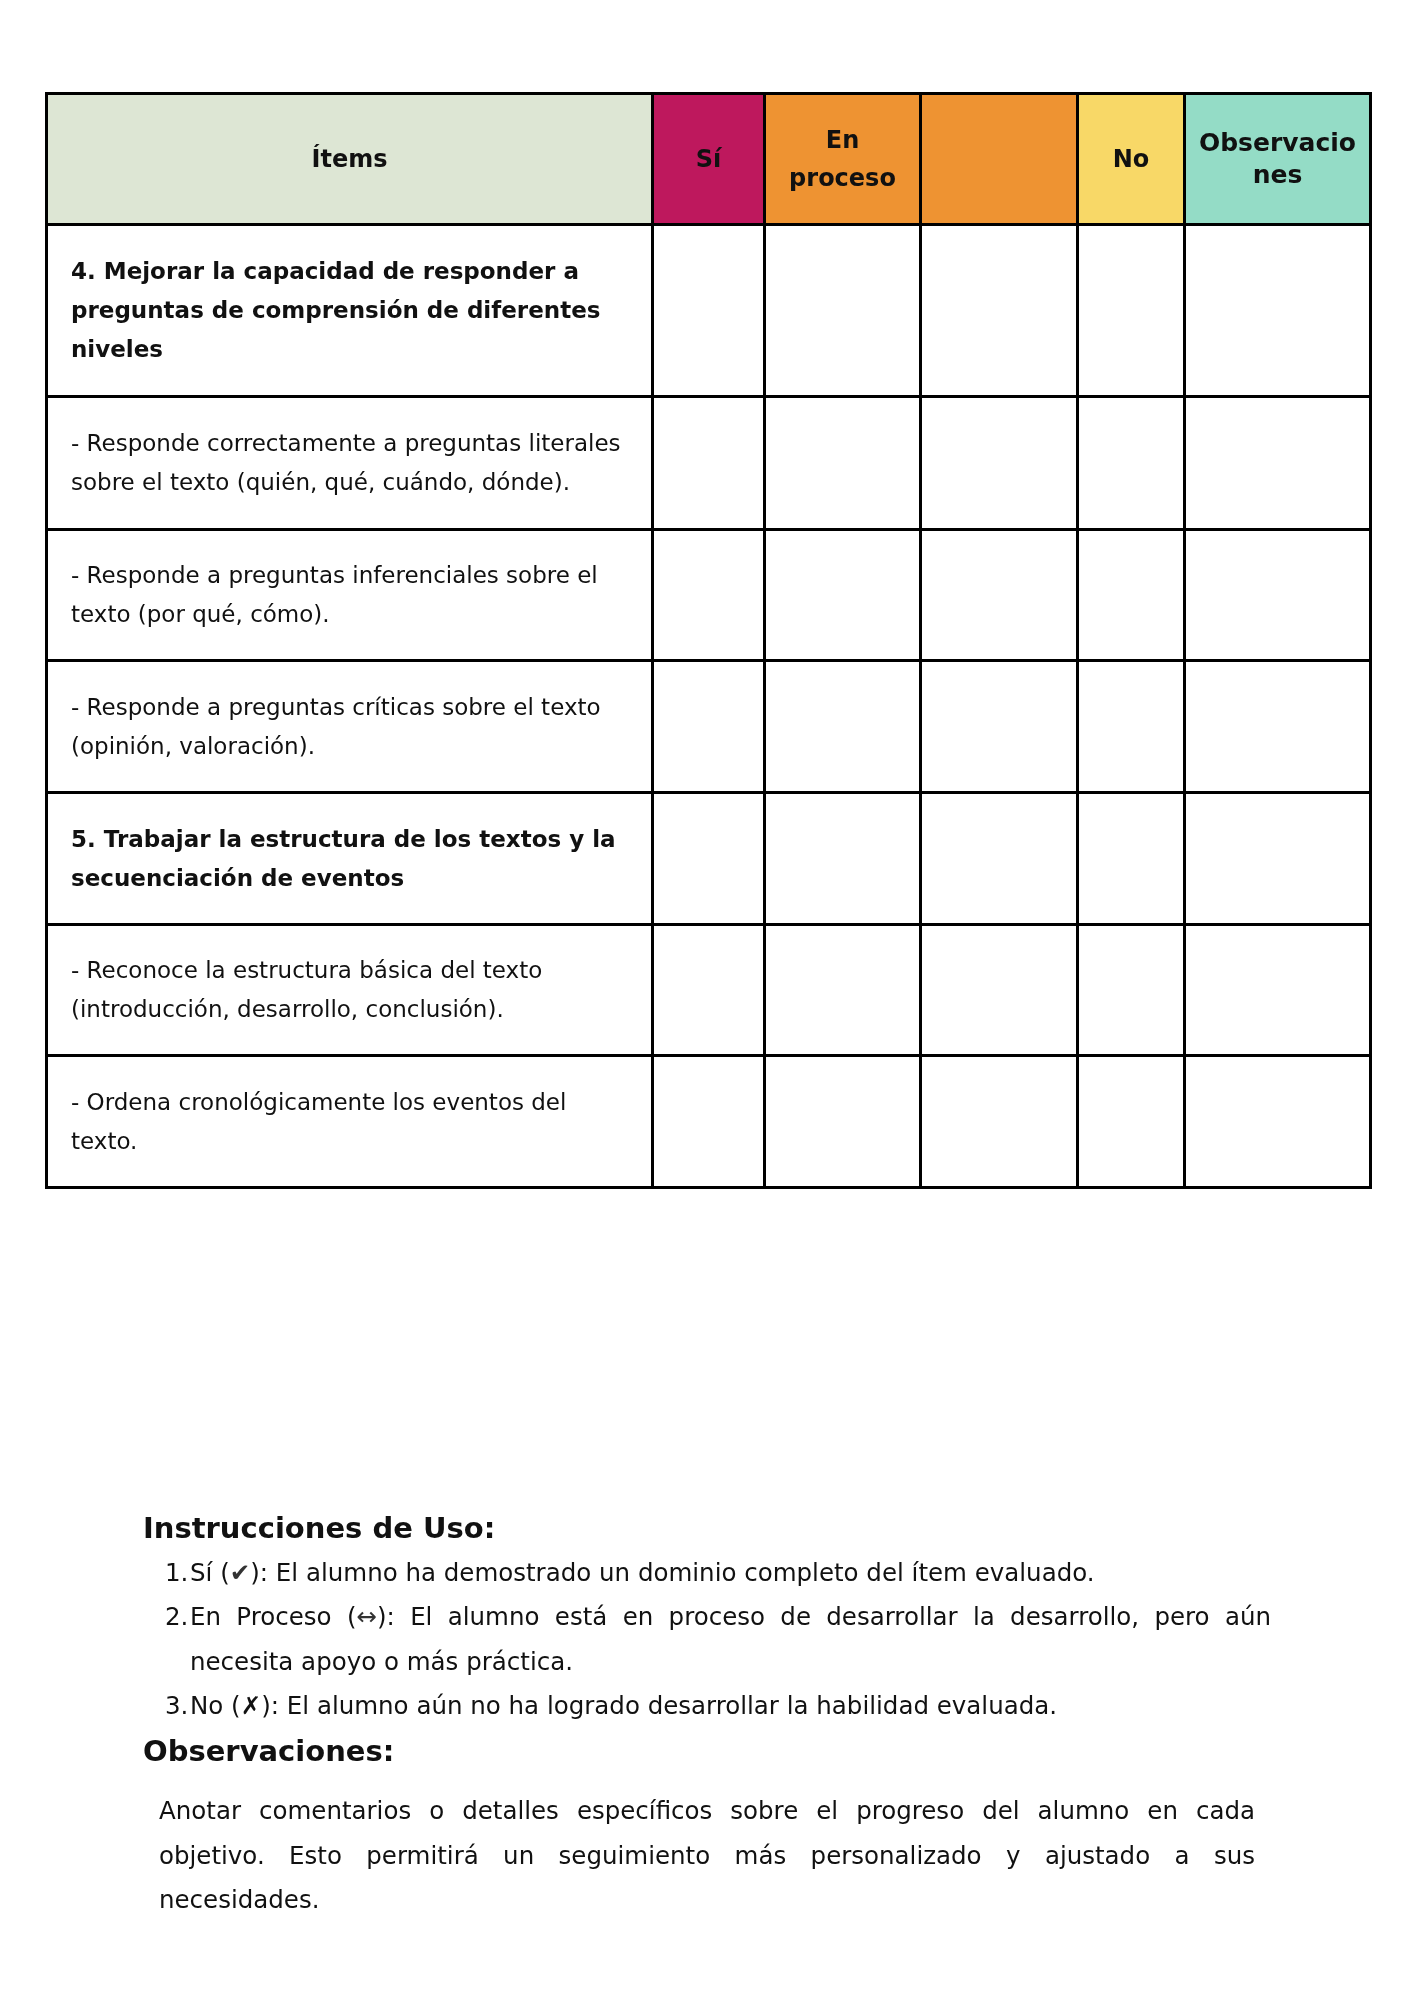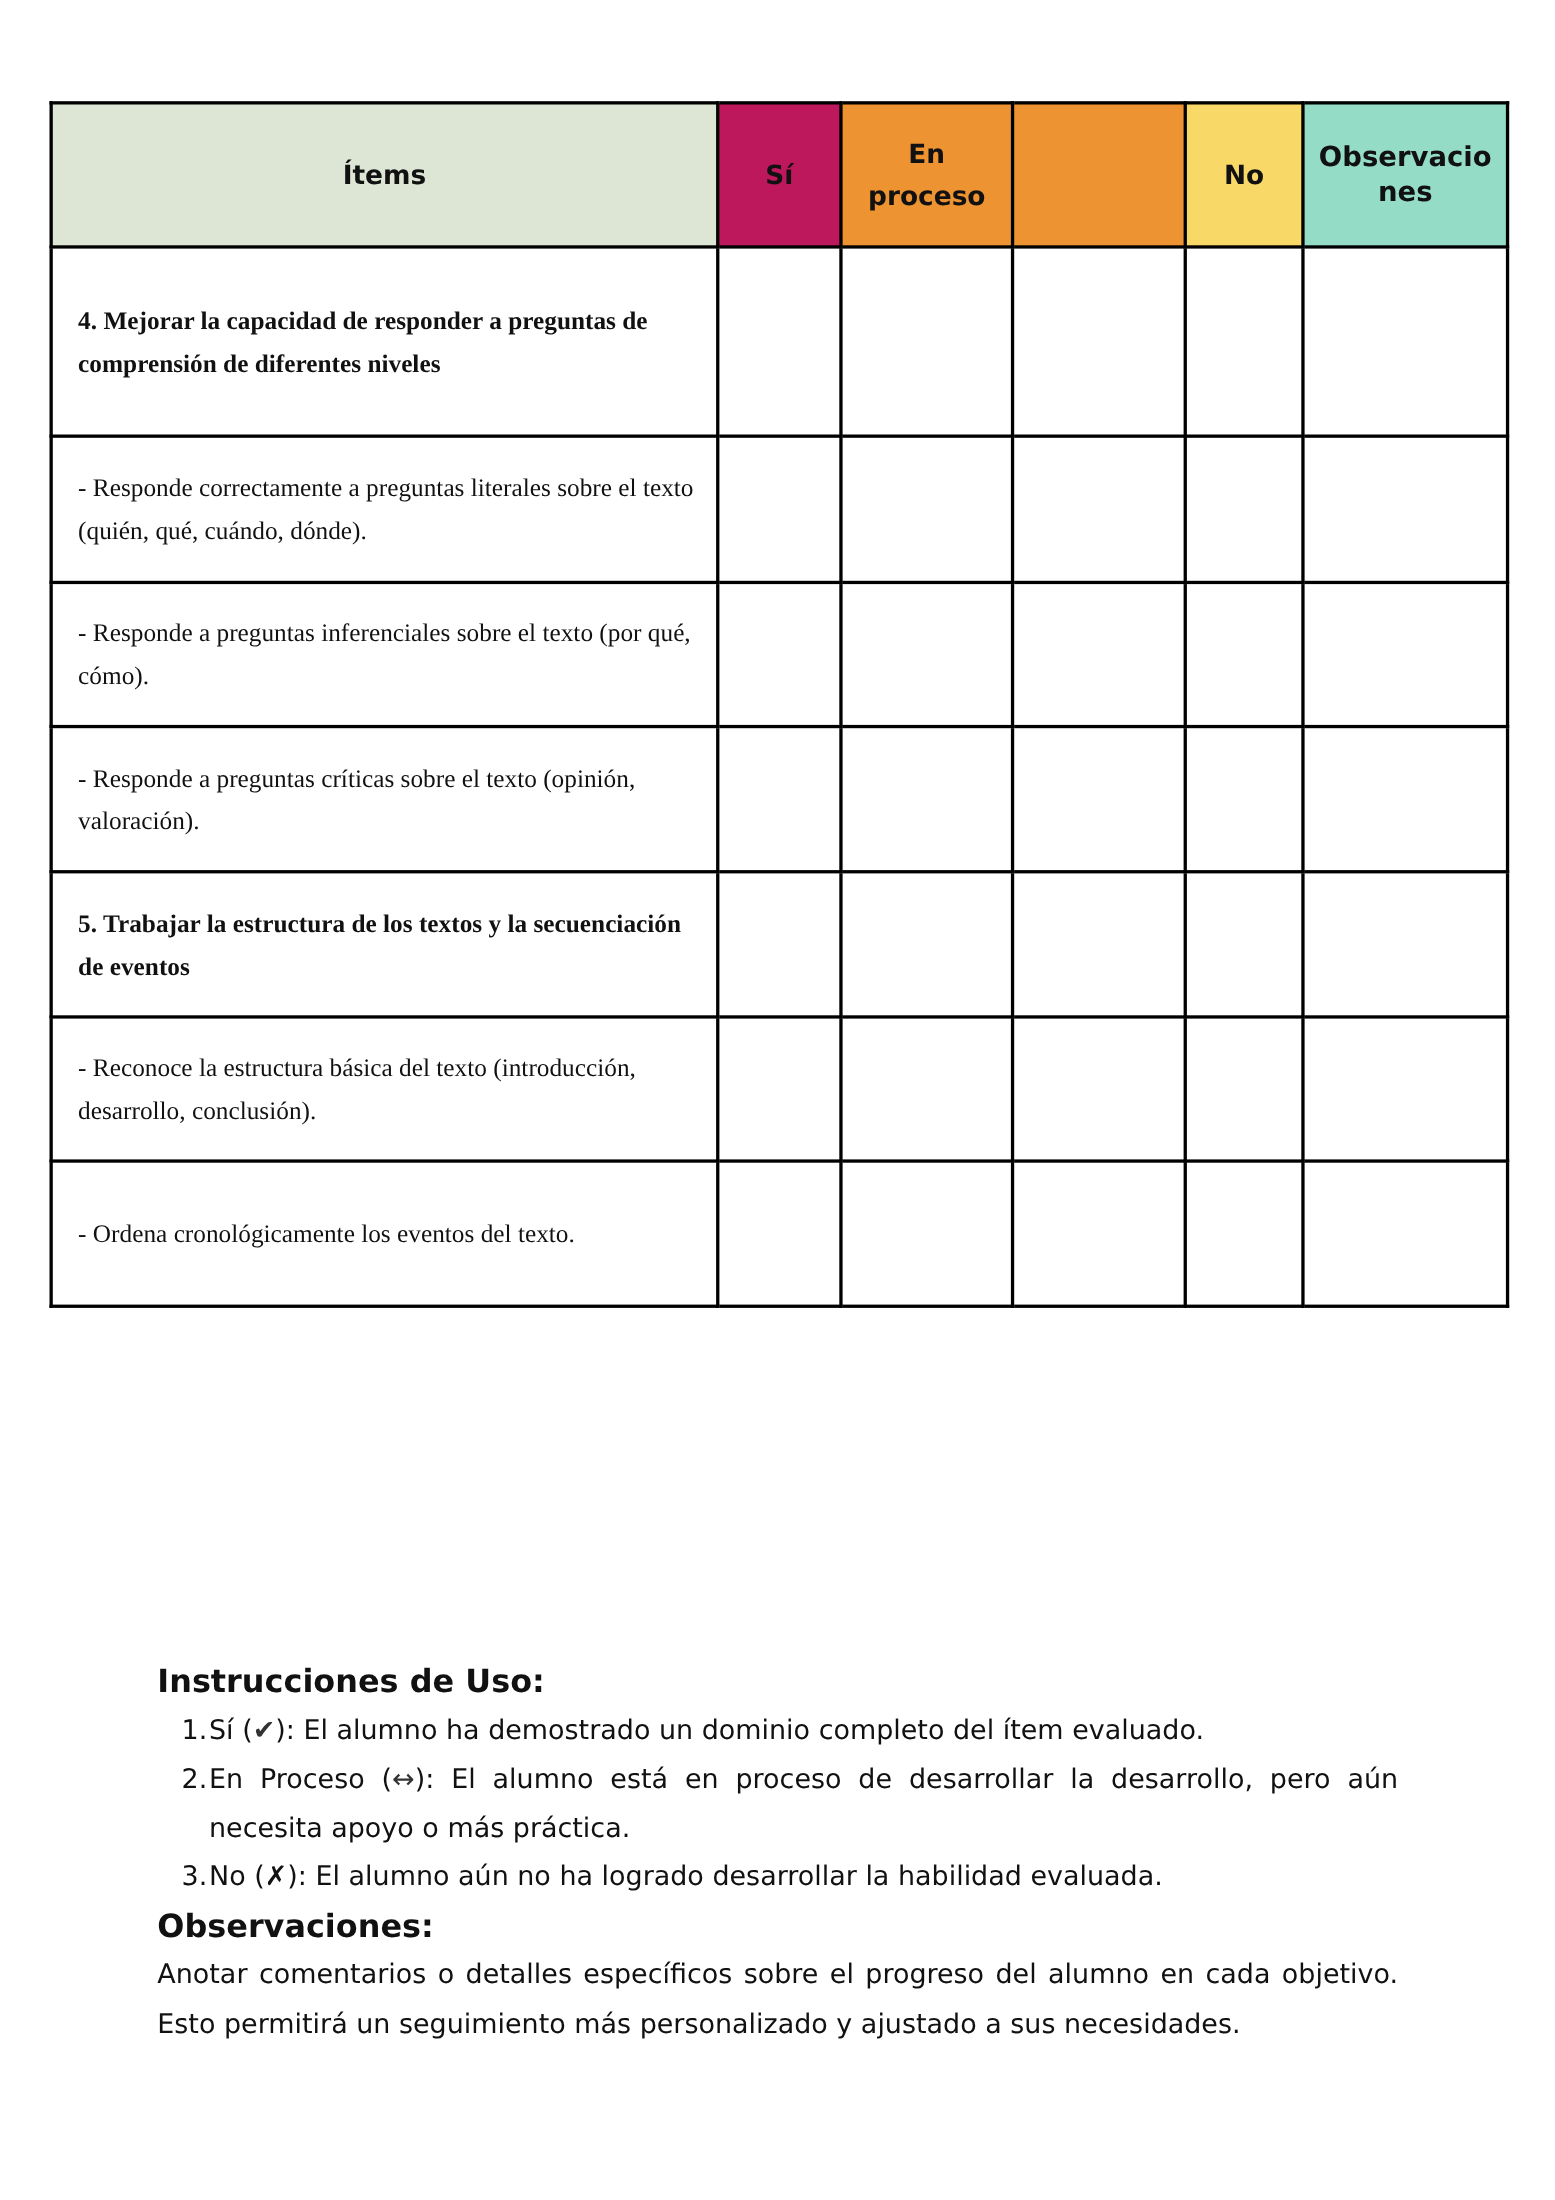--- a/index.html
+++ b/index.html
@@ -15,38 +15,38 @@
     border: 3px solid #000000; padding: 0; box-sizing: border-box;
   }
   .rubric thead th {
     height: 131px; text-align: center; vertical-align: middle;
     font-weight: bold; font-size: 24px; line-height: 38px; color: #111111;
   }
   .rubric thead th.obs { font-size: 25px; line-height: 32px; word-break: break-all; padding: 0 10px; }
   .rubric thead th.inproc { padding: 0 14px; }
   .rubric td.item {
     font-size: 23px; line-height: 39px; padding: 0 18px 0 23px;
-    vertical-align: middle; text-align: left; color: #111111; font-family: Liberation Serif, serif;
+    vertical-align: middle; text-align: left; color: #111111;
   }
   .rubric td.item.bold { font-weight: bold; }
   .rubric td.mark { background: #ffffff; }
   .rubric tr.h172 td { height: 172px; }
   .rubric tr.h171 td { height: 133px; }
   .rubric tr.h132 td { height: 132px; }
   .rubric tr.h131 td { height: 131px; }
 
   .instructions {
     position: absolute; left: 143px; top: 1506px; width: 1128px;
     font-size: 24.5px; line-height: 44.5px; color: #111111;
   }
   .instructions h3 { margin: 0; font-size: 29px; font-weight: bold; line-height: 44.5px; }
   .instructions ol { margin: 0; padding: 0; list-style: none; }
   .instructions li { position: relative; padding-left: 47px; text-align: justify; }
   .instructions li .num { position: absolute; left: 22px; top: 0; }
-  .instructions p { margin: 0; text-align: justify; }
+  .instructions p { margin: 16px; text-align: justify; }
   .glyph { color: #333333; font-weight: bold; }
 </style>
 </head>
 <body>
 
 <table class="rubric">
   <colgroup>
     <col style="width:606px">
     <col style="width:112px">
     <col style="width:156px">

